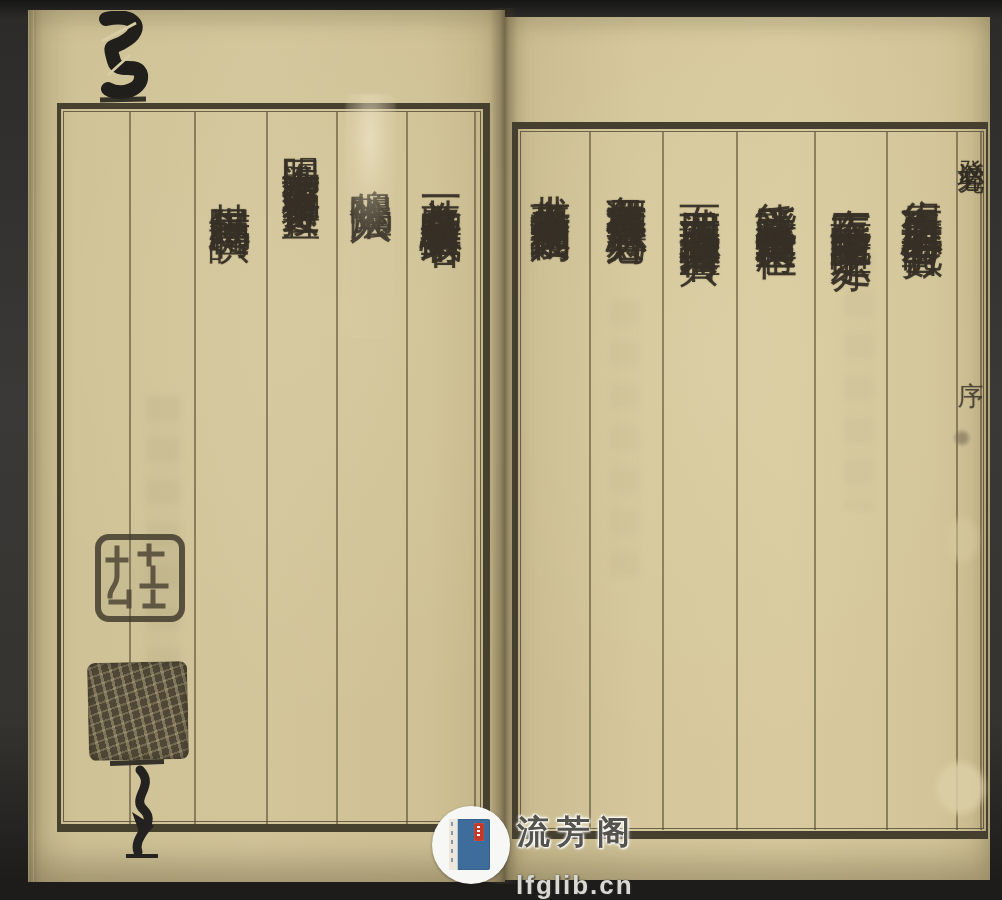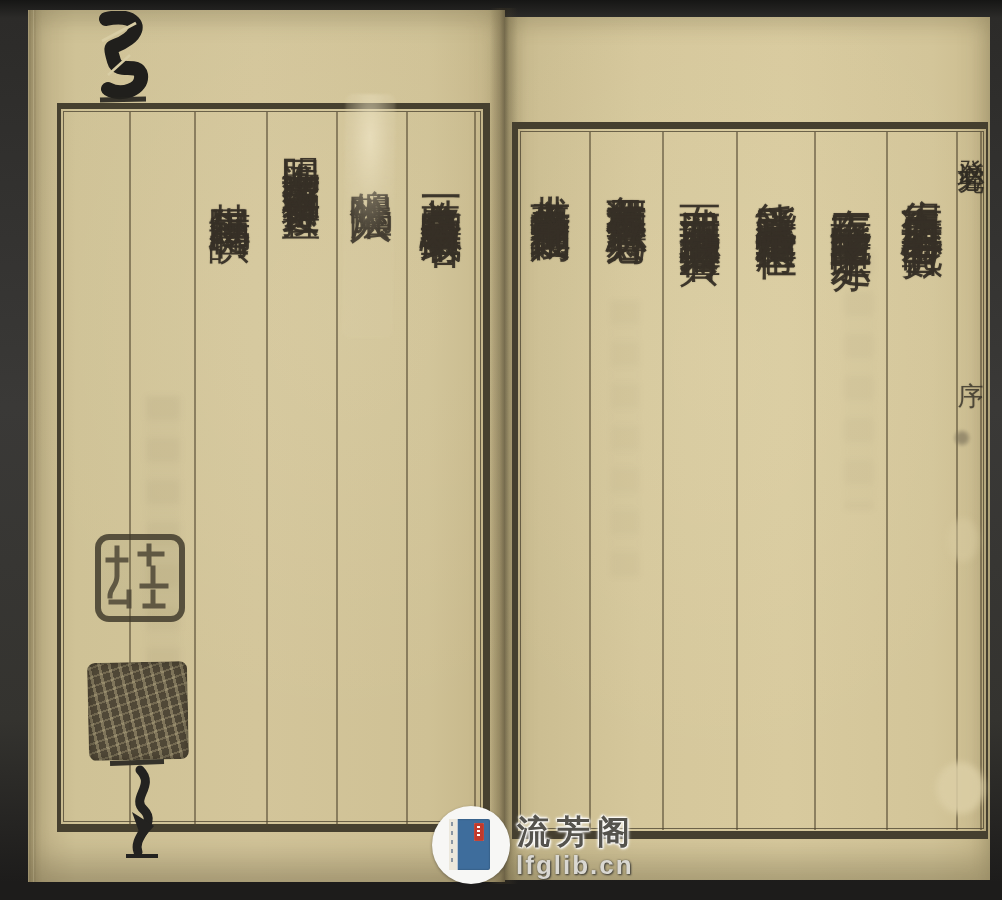--- a/index.html
+++ b/index.html
@@ -103,21 +103,21 @@
     content:"";position:absolute;left:3px;top:3px;width:3px;height:12px;
     background:repeating-linear-gradient(180deg,#fff 0 2px,transparent 2px 4px);
   }
   .wm-name{
     position:absolute;left:517px;top:810px;
     font-family:"Liberation Sans","DejaVu Sans",sans-serif;
     font-size:33px;font-weight:bold;letter-spacing:7px;color:#55534d;
     text-shadow:0 0 2px #fff,0 0 4px #fff,1px 1px 2px #fff,-1px -1px 2px #fff;
   }
   .wm-url{
-    position:absolute;left:516px;top:850px;
+    position:absolute;left:516px;top:870px;
     font-family:"Liberation Sans","DejaVu Sans",sans-serif;
     font-size:26px;font-weight:bold;letter-spacing:2px;color:#dad8d2;
     text-shadow:1px 1px 2px rgba(45,45,43,.85),0 0 2px rgba(60,60,58,.6);
   }
 </style>
 </head>
 <body>
 
 <div class="stage">
 

